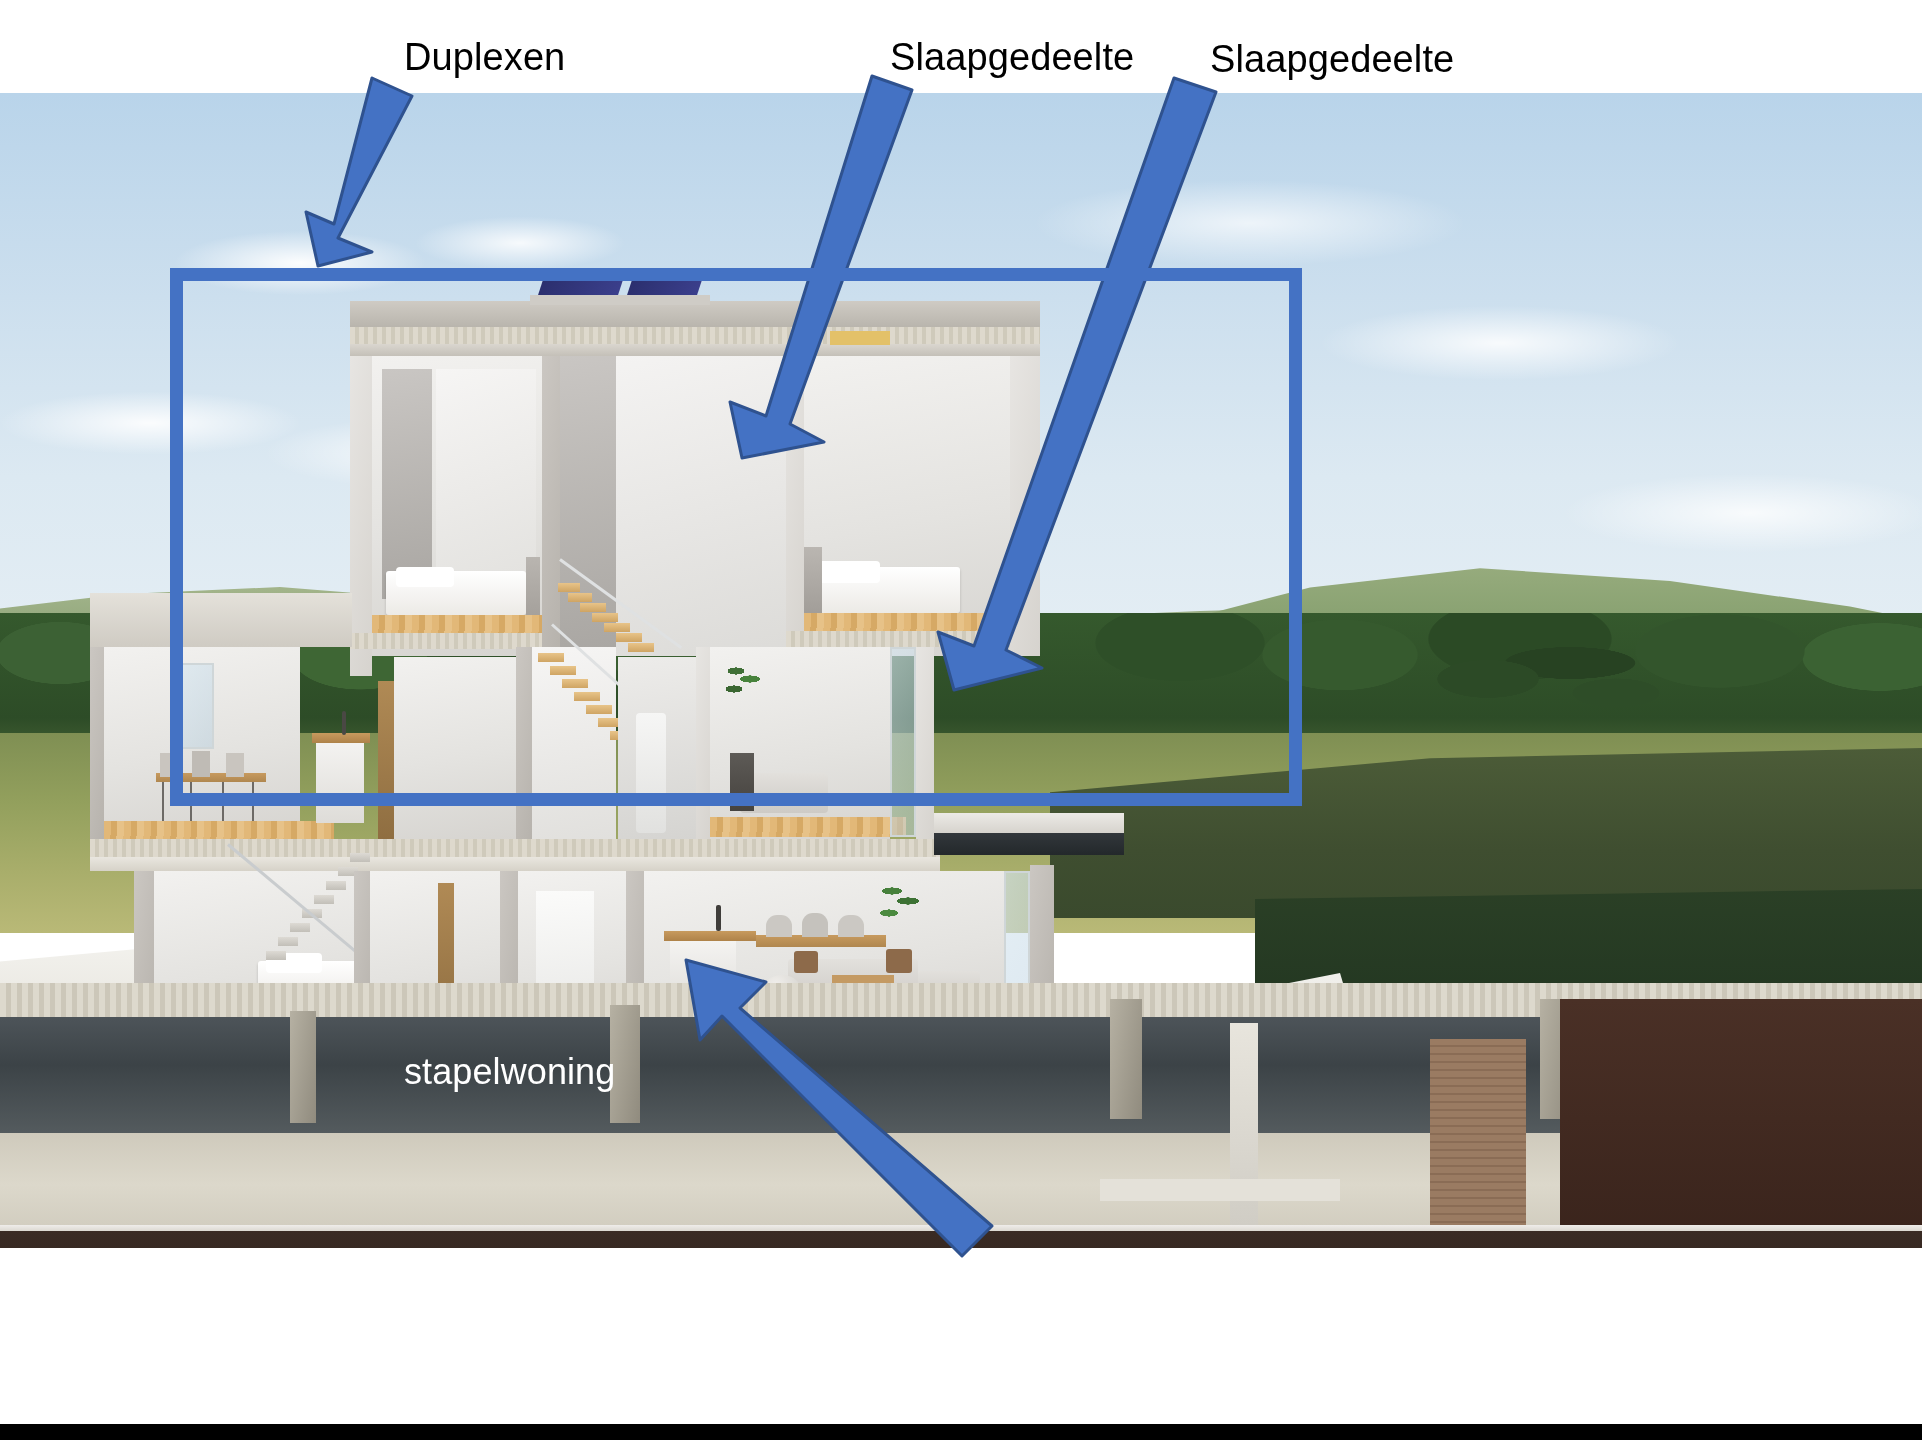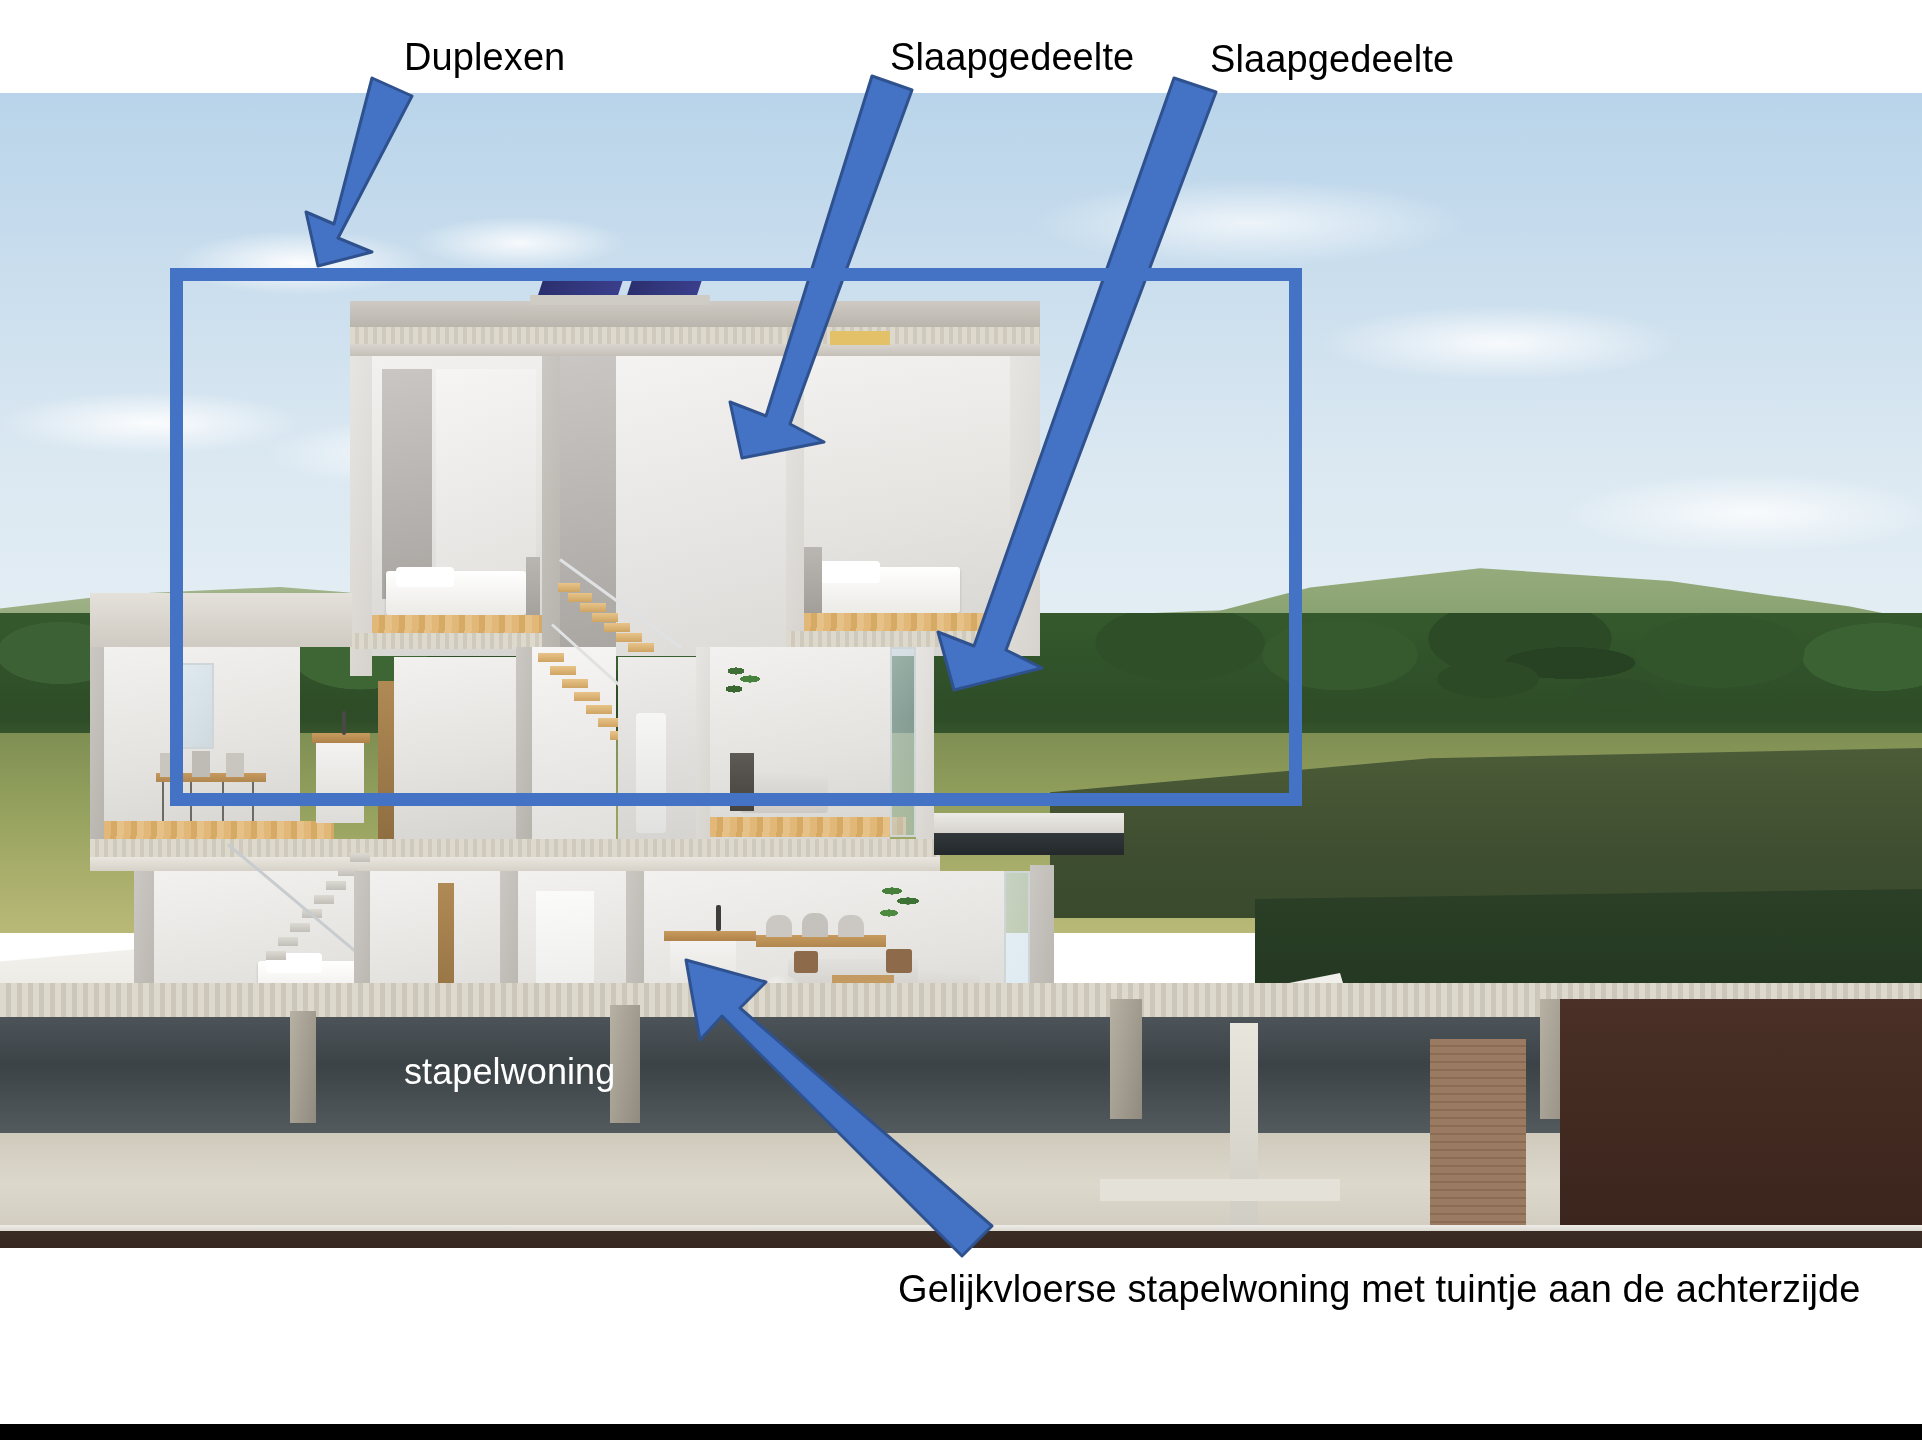--- a/index.html
+++ b/index.html
@@ -415,18 +415,17 @@
 
     <div class="ann-label" style="left:404px;top:36px;">Duplexen</div>
 
     <div class="ann-label" style="left:890px;top:36px;">Slaapgedeelte</div>
 
     <div class="ann-label" style="left:1210px;top:38px;">Slaapgedeelte</div>
 
 
     <div class="ann-label white" style="left:404px;top:1051px;">stapelwoning</div>
 
-    <div class="ann-label" style="left:898px;top:1268px;">Gelijkvloerse stapelwoning met tuintje aan de achterzijde</div>
 
   </div>
 
   <div class="bottom-black"></div>
 </div>
 
 </body></html>

